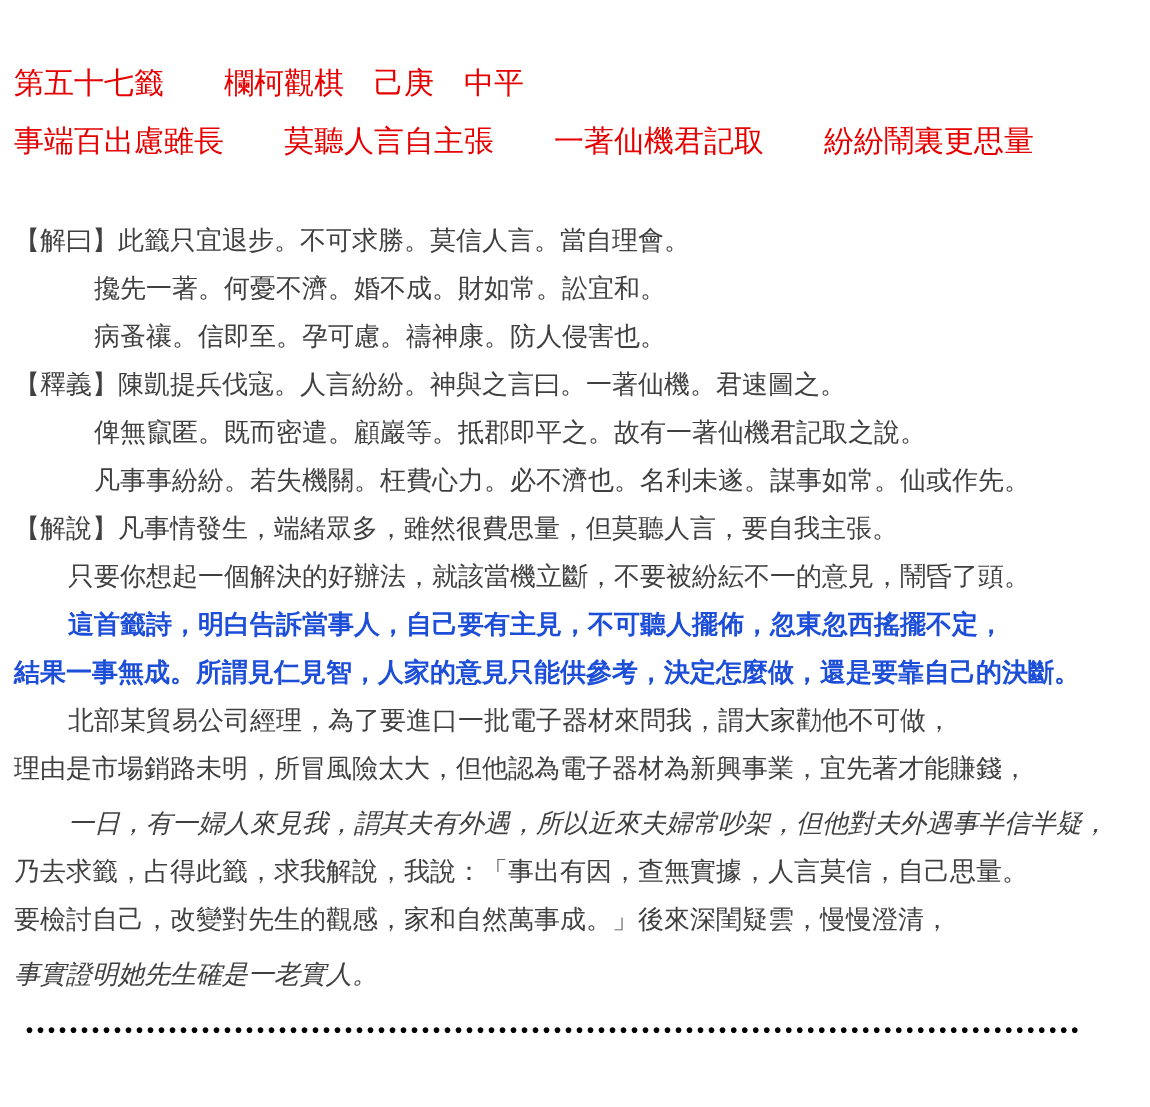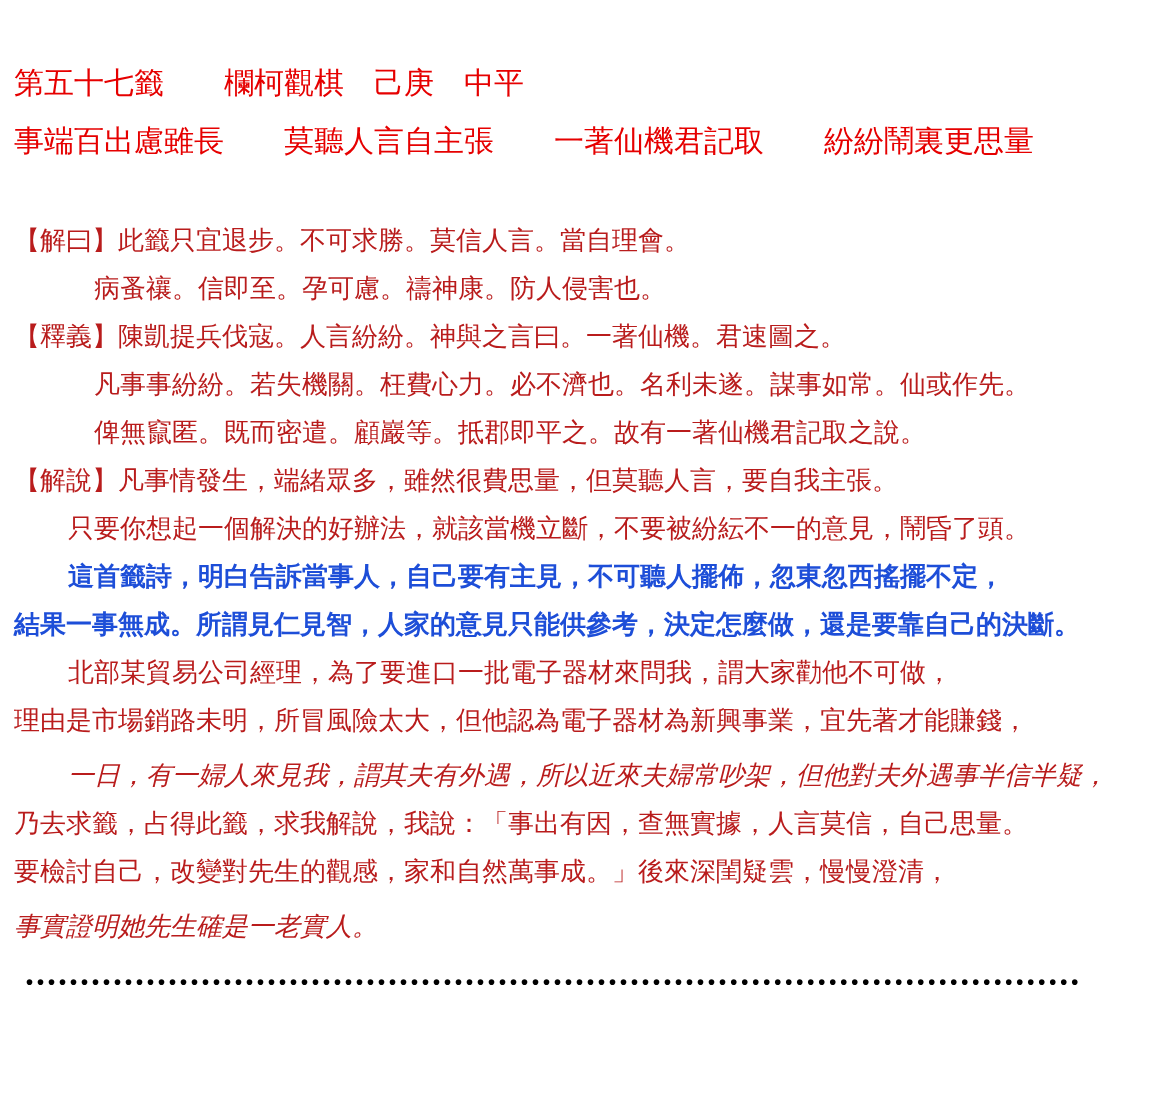--- a/index.html
+++ b/index.html
@@ -22,21 +22,21 @@
   }
   .red-line {
     color: #e60000;
     font-size: 30px;
     line-height: 1.1;
     white-space: nowrap;
   }
   .title-line { margin-bottom: 28px; }
   .poem-line  { margin-bottom: 56px; font-family: Liberation Mono, monospace; }
   .bline {
-    color: #b91c1c;
+    color: #404040;
     font-size: 26px;
     line-height: 48px;
     white-space: nowrap;
   }
   .blue .bline { color: #1d4ed8; font-weight: bold; }
   .ind-label { padding-left: 80px; }  
   .ind-para  { padding-left: 54px; }  
   .gap-top   { margin-top: 7px; font-style: italic; }
   .dots {
     margin-top: 22px;
@@ -53,27 +53,28 @@
 <body>
 
 <div class="page">
 
   <div class="red-line title-line">第五十七籤　　欄柯觀棋　己庚　中平</div>
 
   <div class="red-line poem-line">事端百出慮雖長　　莫聽人言自主張　　一著仙機君記取　　紛紛鬧裏更思量</div>
 
   <div>
     <div class="bline">【解曰】此籤只宜退步。不可求勝。莫信人言。當自理會。</div>
+    <div class="bline ind-label">攙先一著。何憂不濟。婚不成。財如常。訟宜和。</div>
     <div class="bline ind-label">病蚤禳。信即至。孕可慮。禱神康。防人侵害也。</div>
   </div>
 
   <div>
     <div class="bline">【釋義】陳凱提兵伐寇。人言紛紛。神與之言曰。一著仙機。君速圖之。</div>
+    <div class="bline ind-label">俾無竄匿。既而密遣。顧巖等。抵郡即平之。故有一著仙機君記取之說。</div>
     <div class="bline ind-label">凡事事紛紛。若失機關。枉費心力。必不濟也。名利未遂。謀事如常。仙或作先。</div>
-    <div class="bline ind-label">俾無竄匿。既而密遣。顧巖等。抵郡即平之。故有一著仙機君記取之說。</div>
   </div>
 
   <div>
     <div class="bline">【解說】凡事情發生，端緒眾多，雖然很費思量，但莫聽人言，要自我主張。</div>
     <div class="bline ind-para">只要你想起一個解決的好辦法，就該當機立斷，不要被紛紜不一的意見，鬧昏了頭。</div>
   </div>
 
   <div class="blue">
     <div class="bline ind-para">這首籤詩，明白告訴當事人，自己要有主見，不可聽人擺佈，忽東忽西搖擺不定，</div>
     <div class="bline">結果一事無成。所謂見仁見智，人家的意見只能供參考，決定怎麼做，還是要靠自己的決斷。</div>

